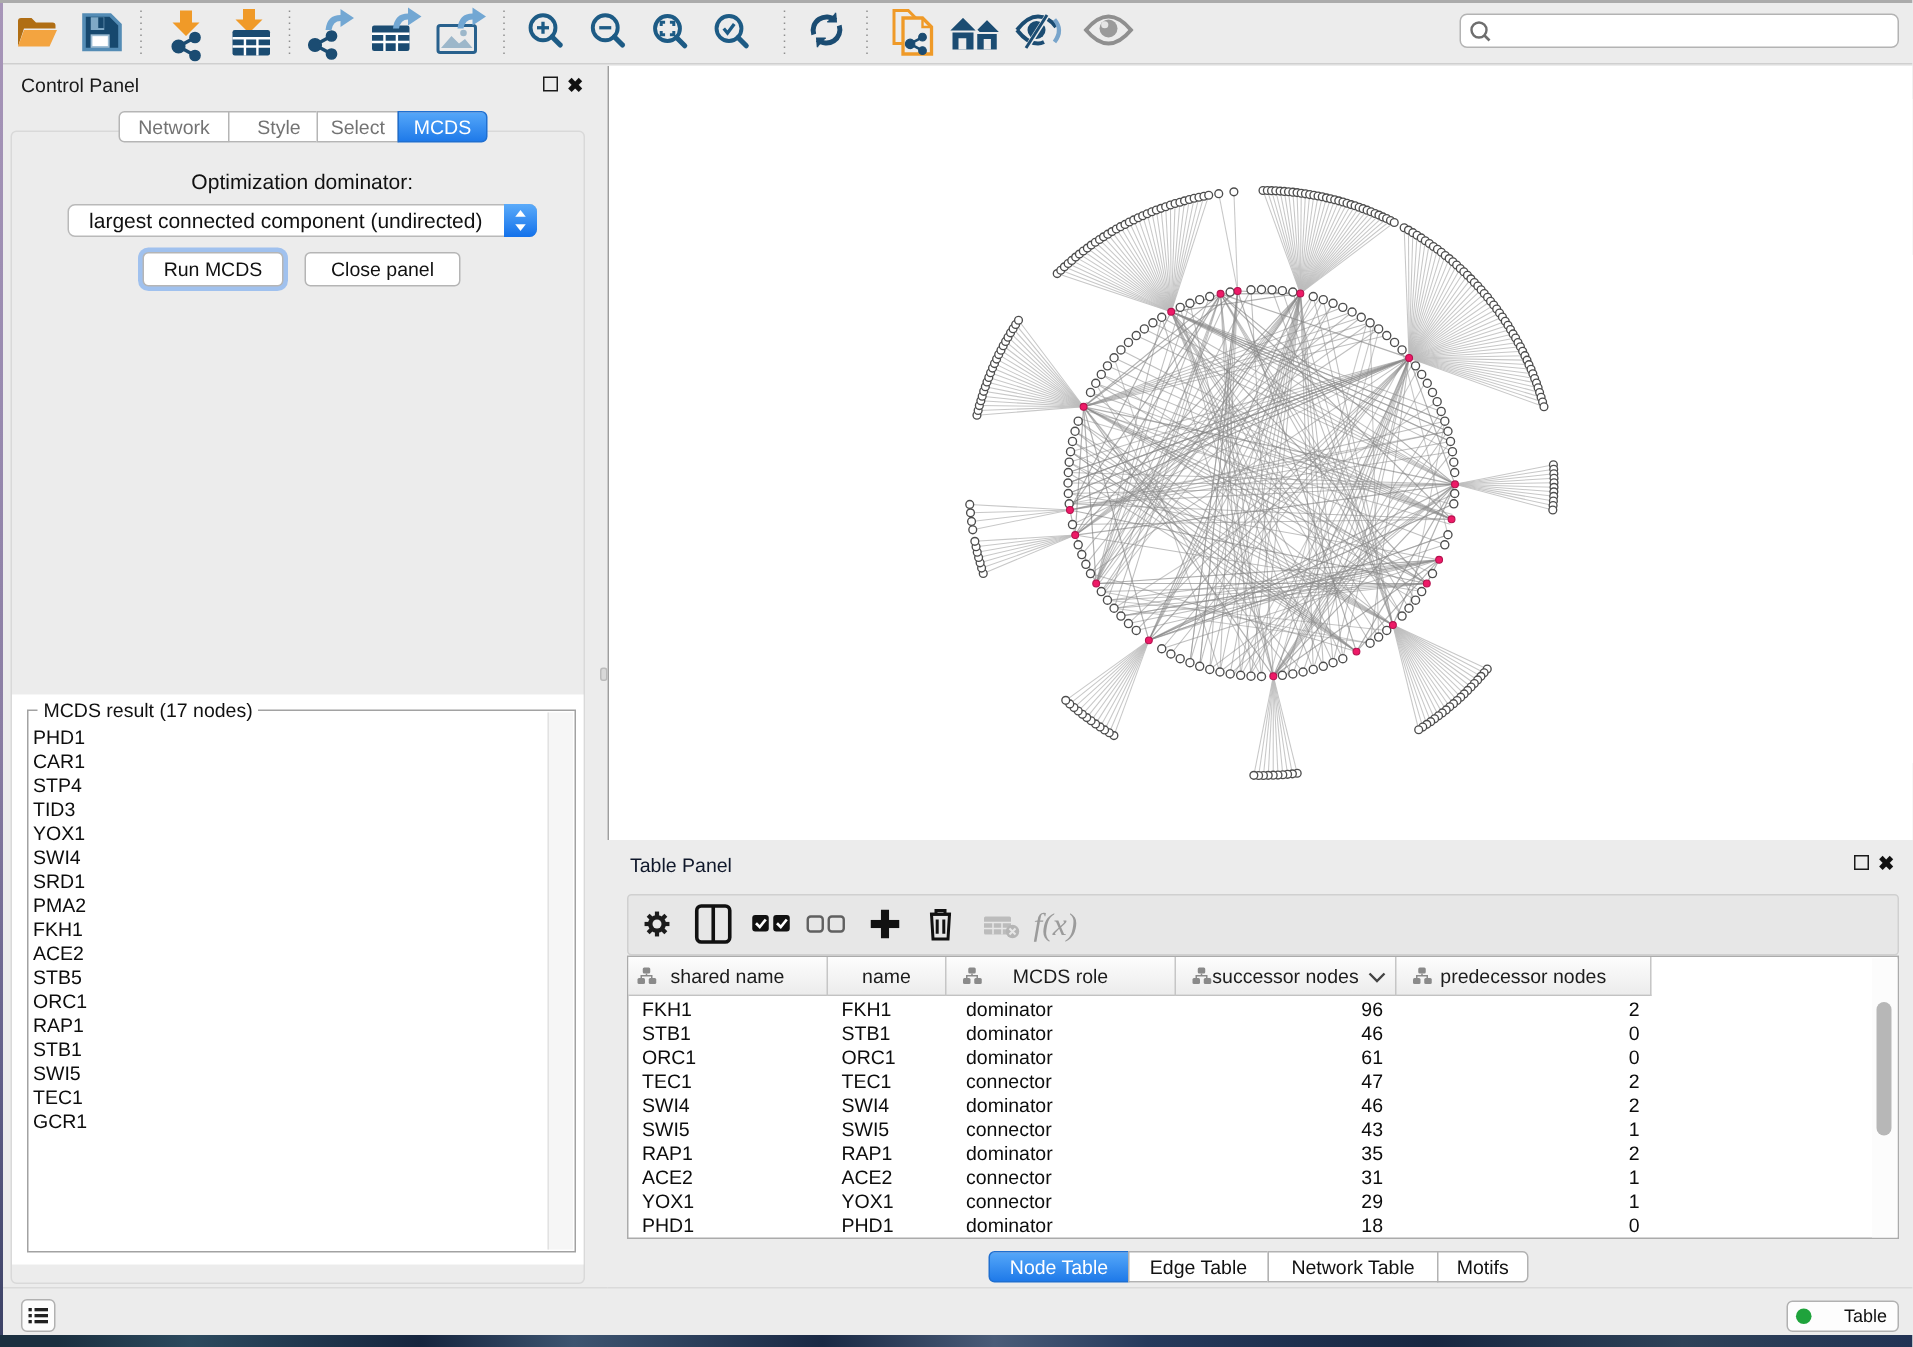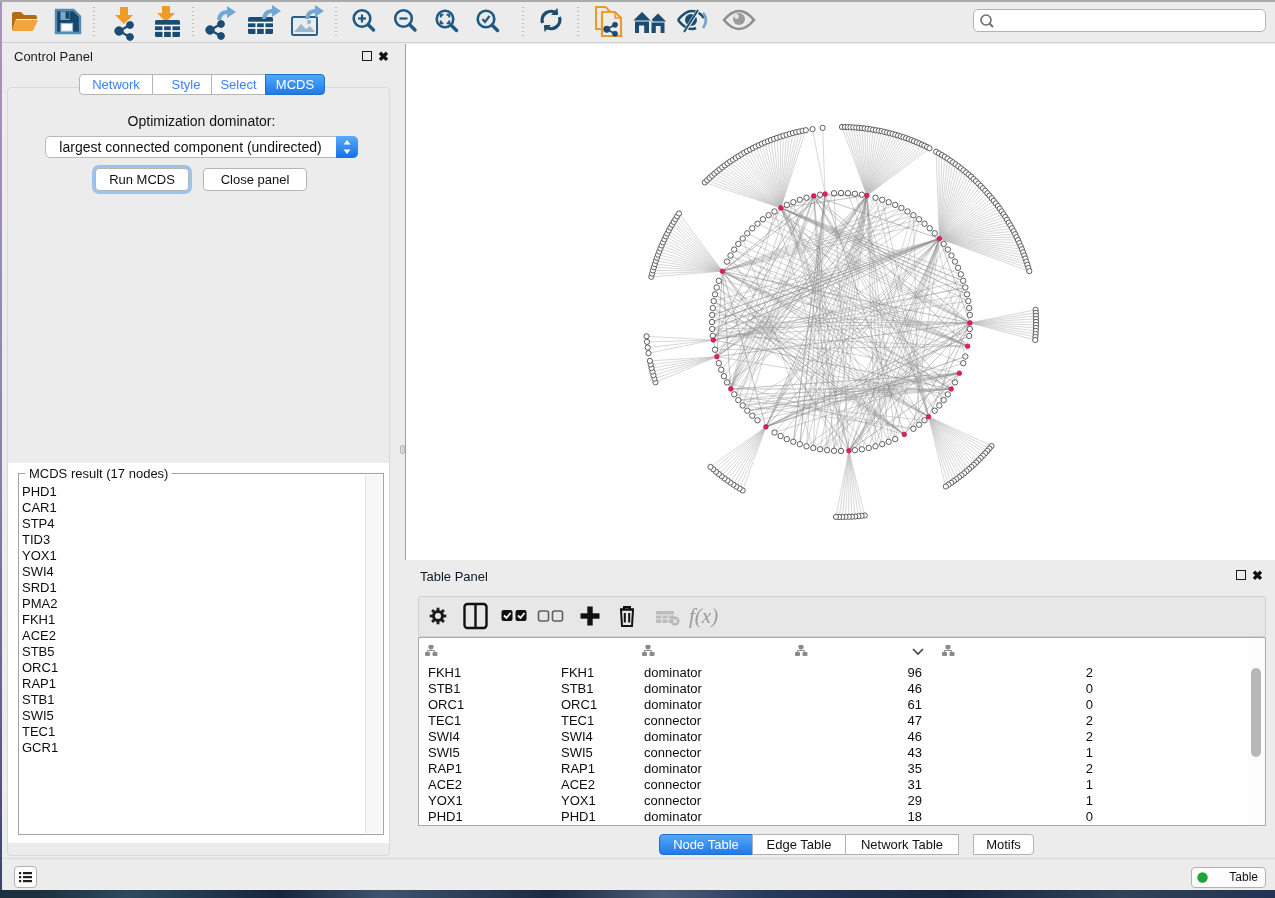--- a/index.html
+++ b/index.html
@@ -9,21 +9,21 @@
 #topedge{left:0;top:0;width:1275px;height:2px;background:#ababab}
 #leftedge{left:0;top:2px;width:2px;height:888px;background:linear-gradient(#a795b8,#998ab0 30%,#8a7da3 55%,#63608a 80%,#3c4266)}
 #bottomstrip{left:0;top:890px;width:1275px;height:8px;background:linear-gradient(90deg,#1b3040 3%,#2c4a5e 10%,#16253e 22%,#3d5470 30%,#1a2944 43%,#4a5c78 52%,#263a5c 60%,#182741 75%,#2e4258 88%,#223354)}
 
 #toolbar{left:2px;top:2px;width:1273px;height:41px;background:#ececec;border-bottom:1px solid #cfcfcf}
 
 #cp-title{left:14px;top:49px;font-size:13px;color:#1a1a1a}
 .floatbox{width:10px;height:10px;border:1.5px solid #1a1a1a;background:transparent}
 .closex{font-size:13px;font-weight:bold;color:#111;line-height:11px}
 #tabs{left:79px;top:74px;height:21px}
-.tab{position:absolute;top:0;height:21px;border:1px solid #b5b5b5;background:#fff;color:#3b82f6;text-align:center;font-size:13px;line-height:19px}
+.tab{position:absolute;top:0;height:21px;border:1px solid #b5b5b5;background:#fff;color:#737373;text-align:center;font-size:13px;line-height:19px}
 .tab.sel{background:linear-gradient(#55a7f9,#1f7ae9);border-color:#1f6fd0;color:#fff}
 #cp-panel{left:7px;top:87px;width:383px;height:769px;border:1px solid #d9d9d9;border-radius:4px;background:#ececec}
 #opt-label{left:45px;top:113px;width:313px;text-align:center;font-size:14px}
 #combo{left:45px;top:136px;width:313px;height:22px;background:#fff;border:1px solid #b9b9b9;border-radius:5px;line-height:20px;text-align:center;font-size:14px;padding-right:22px}
 #combo-btn{right:-1px;top:-1px;width:22px;height:22px;border-radius:0 5px 5px 0;background:linear-gradient(#5babfa,#1371ea);position:absolute}
 .btn{position:absolute;height:23px;background:#fff;border:1px solid #b5b5b5;border-radius:4px;text-align:center;font-size:13px;line-height:21px;color:#111}
 #runbtn{left:95px;top:168px;width:94px;box-shadow:0 0 0 3px rgba(110,165,240,.6)}
 #closebtn{left:203px;top:168px;width:104px}
 #cp-white{left:8px;top:463px;width:381px;height:380px;background:#fff}
 #groupbox{left:18px;top:473px;width:366px;height:362px;border:1px solid #a2a2a2}
@@ -1057,20 +1057,27 @@
     <line x1="6" y1="6" x2="6" y2="14" stroke="#e7e7e7"></line>
           <line x1="12" y1="6" x2="12" y2="14" stroke="#e7e7e7"></line>
     <circle cx="19" cy="12" r="4.5" fill="#8e8e8e"></circle>
           <path d="M17,10 L21,14 M21,10 L17,14" stroke="#e7e7e7" stroke-width="1.4"></path>
    </g>
 
    <text x="270" y="26" font-family="Liberation Serif" font-style="italic" font-size="21" fill="#9b9b9b">f(x)</text>
   </svg>
  </div>
  <div class="abs" id="tbl">
+  <div class="abs" id="thead">
+   <div class="hcell" style="left:0;width:133px">shared name</div>
+   <div class="hcell" style="left:133px;width:79px">name</div>
+   <div class="hcell" style="left:212px;width:153px">MCDS role</div>
+   <div class="hcell" style="left:365px;width:147px">successor nodes <tspan></tspan></div>
+   <div class="hcell" style="left:512px;width:170px">predecessor nodes</div>
+  </div>
   <svg class="ic" style="left:0;top:0" width="682" height="26">
    <g fill="#8a8a8a">
     <g transform="translate(6,7)">
             <rect x="3.5" y="0" width="5" height="4" rx="1"></rect>
             <rect x="0" y="7" width="5" height="4" rx="1"></rect>
             <rect x="7.5" y="7" width="5" height="4" rx="1"></rect>
             <path d="M6,4 L6,6 M2.5,7 L2.5,5.5 L9.5,5.5 L9.5,7" stroke="#8a8a8a" fill="none"></path>
           </g>
     <g transform="translate(223,7)">
             <rect x="3.5" y="0" width="5" height="4" rx="1"></rect>
@@ -1145,19 +1152,19 @@
   <div class="num" style="left:600px;top:171px;width:74px">0</div>
   <div class="abs" id="tscroll">
         <div class="abs" id="tthumb"></div>
       </div>
  </div>
  <div class="abs" style="left:0;top:298px;width:870px;height:0;border-top:1px solid #dadada"></div>
  <div class="abs" id="tp-tabs">
   <div class="btab sel" style="left:0;width:94px;border-radius:4px 0 0 4px">Node Table</div>
   <div class="btab" style="left:93px;width:94px">Edge Table</div>
   <div class="btab" style="left:186px;width:114px">Network Table</div>
-  <div class="btab" style="left:314px;width:61px;border-radius:0 4px 4px 0">Motifs</div>
+  <div class="btab" style="left:299px;width:61px;border-radius:0 4px 4px 0">Motifs</div>
  </div>
 </div>
 <div class="abs" id="membtn">Table</div>
 <svg class="ic" style="left:1197px;top:872px" width="12" height="12">
     <circle cx="5.5" cy="5.5" r="5.2" fill="#1fa33c"></circle>
   </svg>
 
 </body></html>

